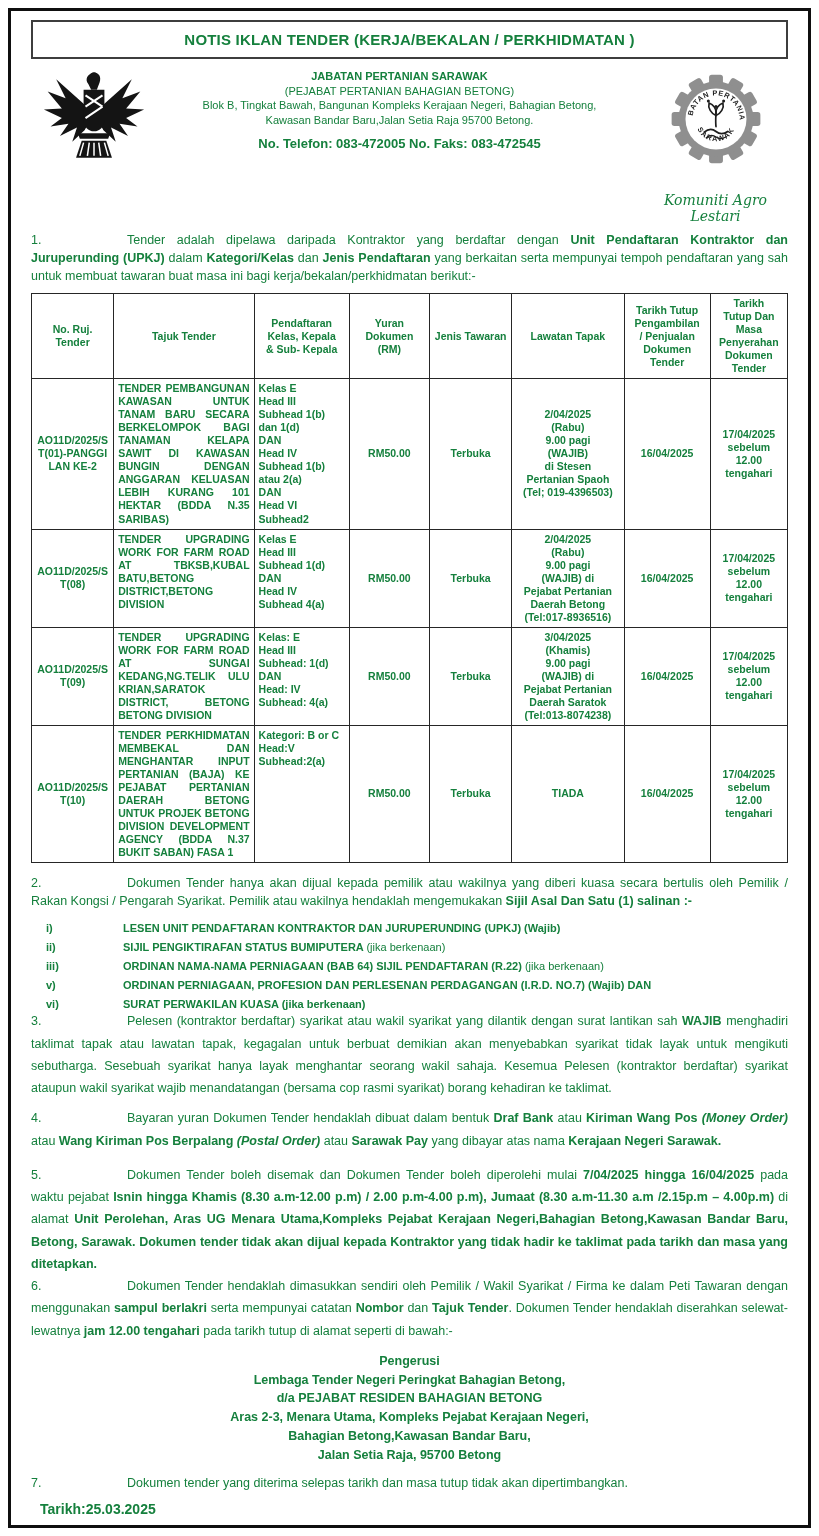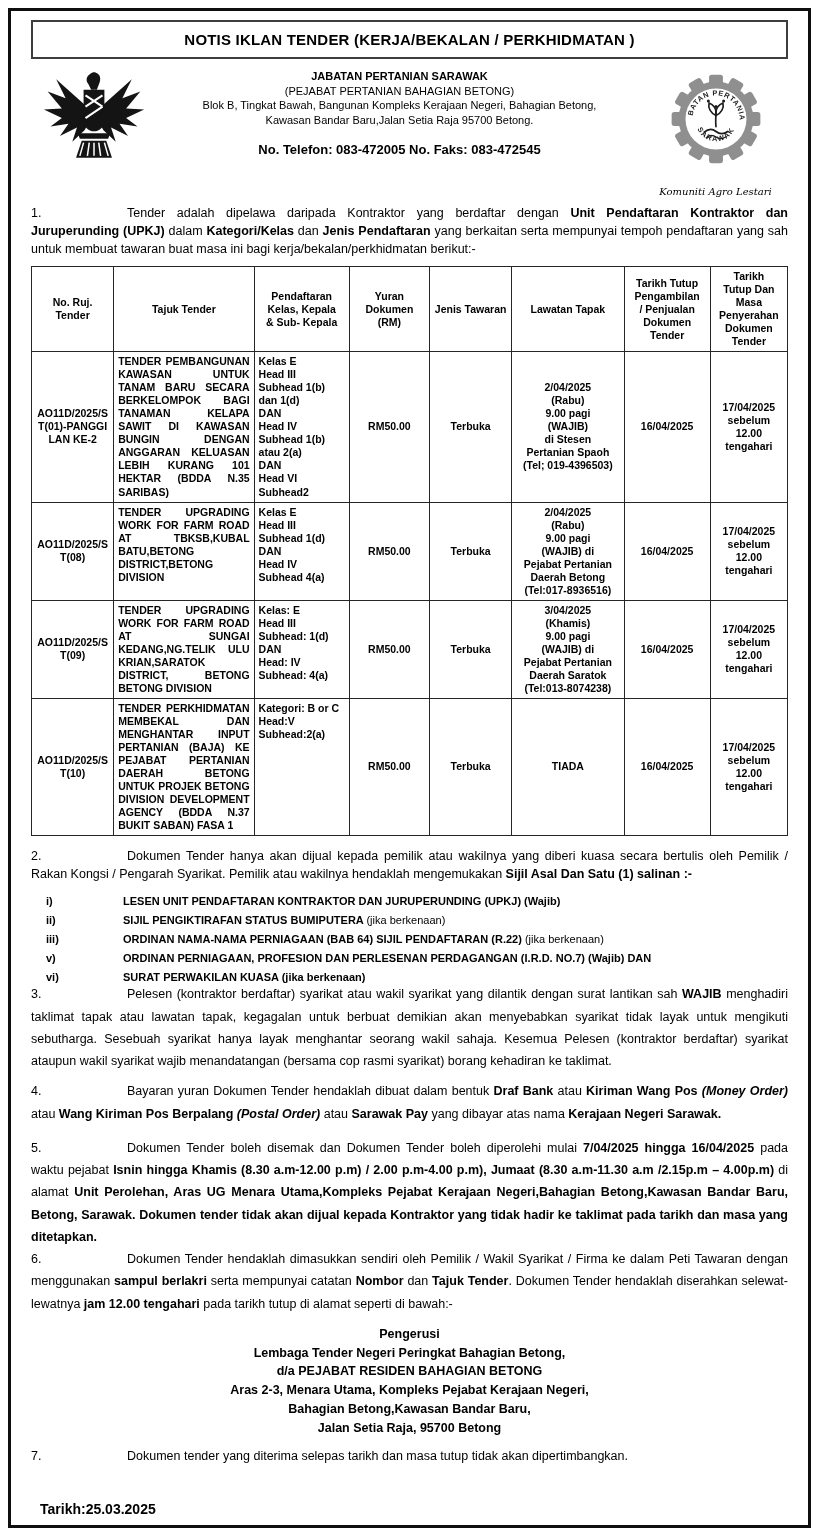--- a/index.html
+++ b/index.html
@@ -1,33 +1,33 @@
 <!DOCTYPE html>
 <html><head>
 <meta charset="utf-8">
 <style>
   html,body{margin:0;padding:0;background:#e8e8e8;}
   .page{width:819px;height:1536px;background:#fff;position:relative;margin:0 auto;
-        font-family:"Liberation Sans", sans-serif;color:#000000;box-sizing:border-box;}
+        font-family:"Liberation Sans", sans-serif;color:#15803d;box-sizing:border-box;}
   .frame{position:absolute;inset:8px;border:3px solid #0f0f0f;padding:9px 20px 6px 20px;
          box-sizing:border-box;overflow:hidden;background:#fff;}
   .b{font-weight:bold}.i{font-style:italic}
 
   .title-box{border:2px solid #3d3d3d;text-align:center;font-weight:bold;font-size:15px;
              padding:9px 4px;letter-spacing:.2px;}
 
   .header{display:flex;align-items:flex-start;margin-top:6px;}
   .crest-wrap{width:125px;display:flex;justify-content:center;padding-top:2px;}
   .header-text{flex:1;text-align:center;line-height:1.32;padding-top:4px;}
   .dept-name{font-weight:bold;font-size:11px;}
   .dept-sub{font-size:11px;}
   .dept-addr{font-size:11px;}
-  .dept-phone{font-weight:bold;font-size:13px;margin-top:14px;}
+  .dept-phone{font-weight:bold;font-size:13px;margin-top:8px;}
   .right-logo{width:145px;text-align:center;padding-top:2px;}
-  .logo-caption{font-family:"DejaVu Serif", serif;font-style:italic;font-size:10px;margin-top:11px;}
+  .logo-caption{font-family:"DejaVu Serif", serif;font-style:italic;font-size:14px;margin-top:17px;}
 
   .para{font-size:12.5px;text-align:justify;line-height:1.42;}
   .para.wide{line-height:1.78;}
   .pnum{display:inline-block;width:96px;}
   .mt8{margin-top:8px}.mt12{margin-top:12px}.mt16{}
 
   table.tender{width:100%;border-collapse:collapse;table-layout:fixed;margin-top:8px;}
   table.tender th,table.tender td{border:1.6px solid #262626;padding:3px 4px;font-size:10.5px;
         font-weight:bold;line-height:1.24;box-sizing:border-box;}
   table.tender th{text-align:center;white-space:pre-line;vertical-align:middle;}

